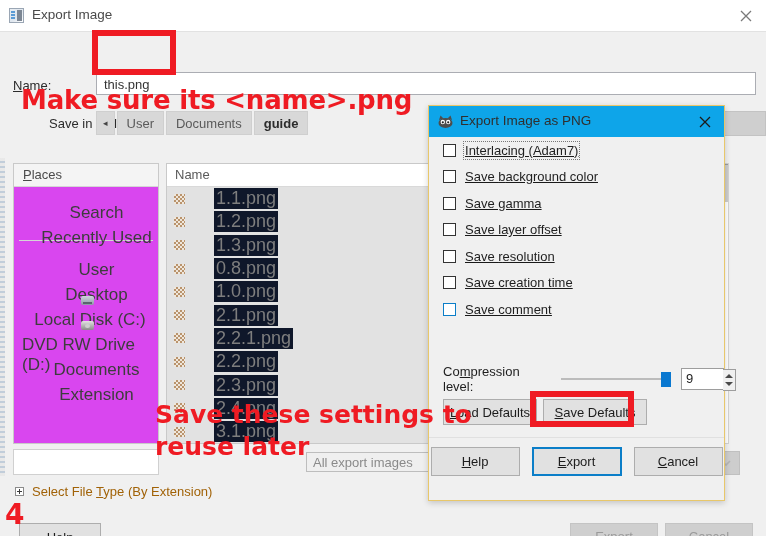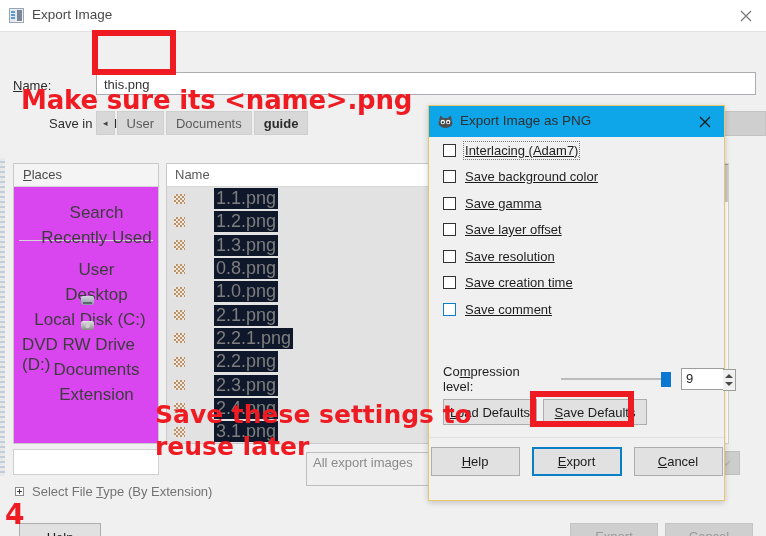--- a/index.html
+++ b/index.html
@@ -86,31 +86,31 @@
     border-top:1px solid #9c9c9c;box-sizing:border-box;cursor:pointer;}
   .vdown{position:absolute;left:712px;top:419px;width:28px;height:24px;background:#cdcdcd;
     border:1px solid #c0c0c0;box-sizing:border-box;display:flex;align-items:center;
     justify-content:center;cursor:pointer;}
 
   
   .under-places{position:absolute;left:13px;top:417px;width:146px;height:26px;background:#fff;
     border:1px solid #d0d0d0;box-sizing:border-box;}
 
   
-  .allexport{position:absolute;left:306px;top:420px;width:125px;height:34px;background:#efefef;
+  .allexport{position:absolute;left:306px;top:420px;width:125px;height:20px;background:#efefef;
     border:1px solid #bdbdbd;box-sizing:border-box;padding:2px 0 0 6px;color:#8a8a8a;
     font-size:13px;cursor:pointer;}
 
   
   .expander{position:absolute;left:15px;top:452px;display:flex;align-items:center;cursor:pointer;}
   .exp-box{width:9px;height:9px;border:1px solid #8b8b8b;box-sizing:border-box;background:#fff;
     position:relative;margin-right:8px;}
   .exp-box:before{content:"";position:absolute;left:1px;top:3px;width:5px;height:1px;background:#3b3b3b;}
   .exp-box:after{content:"";position:absolute;left:3px;top:1px;width:1px;height:5px;background:#3b3b3b;}
-  .exp-text{font-size:13px;color:#737373;}
+  .exp-text{font-size:13px;color:#a16207;}
 
   
   .btn{background:#e1e1e1;border:1px solid #adadad;box-sizing:border-box;
     display:flex;align-items:center;justify-content:center;font-size:13px;color:#1c1c1c;
     cursor:pointer;font-family:inherit;}
   .btn.dis{color:#9a9a9a;background:#cfcfcf;border-color:#c4c4c4;cursor:default;}
   .help-main{position:absolute;left:19px;top:491px;width:82px;height:29px;}
   .export-main{position:absolute;left:570px;top:491px;width:88px;height:27px;}
   .cancel-main{position:absolute;left:665px;top:491px;width:88px;height:27px;}
 

